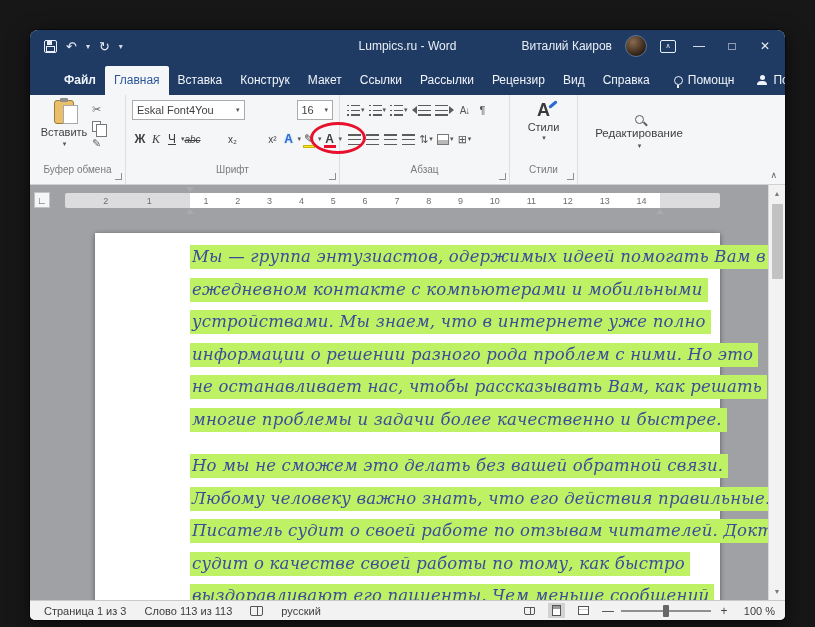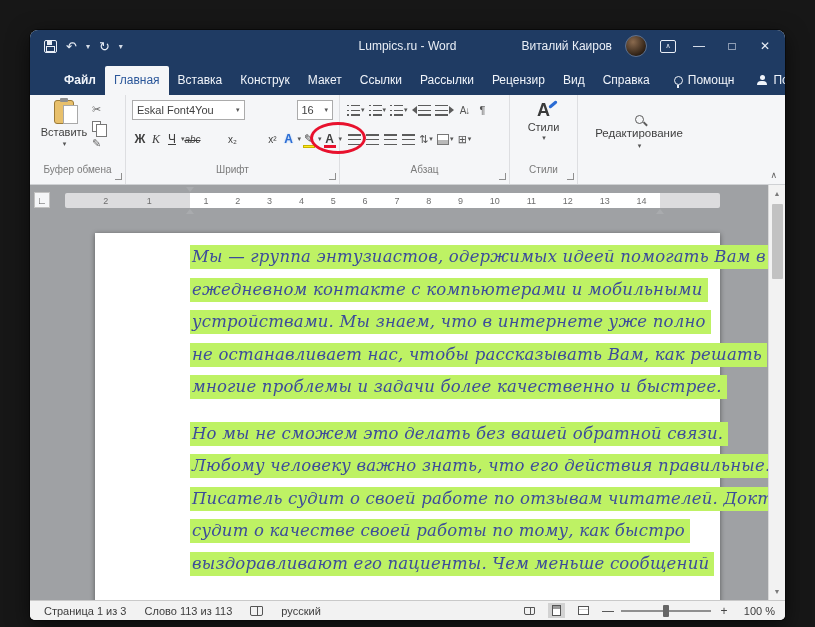--- a/index.html
+++ b/index.html
@@ -382,20 +382,21 @@
         </div>
       </div>
 
       <div class="canvas">
         <div class="page">
           <div class="textblock" id="doc">
               <div class="para">
                 <div class="line"><span class="hl">Мы — группа энтузиастов, одержимых идеей помогать Вам в</span></div>
                 <div class="line"><span class="hl">ежедневном контакте с компьютерами и мобильными</span></div>
                 <div class="line"><span class="hl">устройствами. Мы знаем, что в интернете уже полно</span></div>
+                <div class="line"><span class="hl">информации о решении разного рода проблем с ними. Но это</span></div>
                 <div class="line"><span class="hl">не останавливает нас, чтобы рассказывать Вам, как решать</span></div>
                 <div class="line"><span class="hl">многие проблемы и задачи более качественно и быстрее.</span></div>
               </div>
               <div class="para">
                 <div class="line"><span class="hl">Но мы не сможем это делать без вашей обратной связи.</span></div>
                 <div class="line"><span class="hl">Любому человеку важно знать, что его действия правильные.</span></div>
                 <div class="line"><span class="hl">Писатель судит о своей работе по отзывам читателей. Доктор</span></div>
                 <div class="line"><span class="hl">судит о качестве своей работы по тому, как быстро</span></div>
                 <div class="line"><span class="hl">выздоравливают его пациенты. Чем меньше сообщений</span></div>
               </div>

